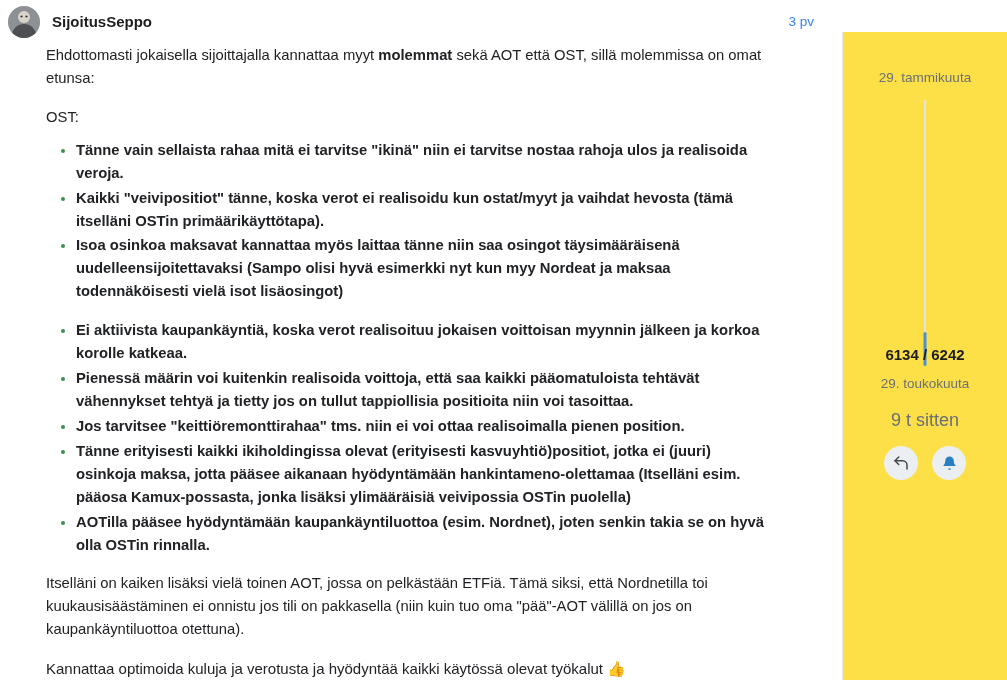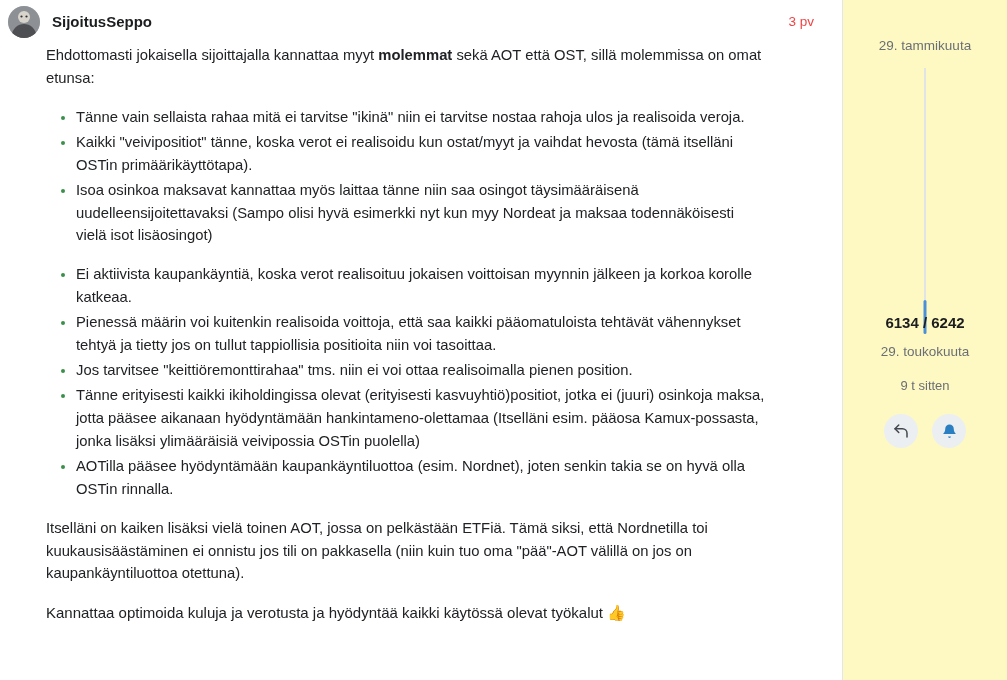--- a/index.html
+++ b/index.html
@@ -42,50 +42,52 @@
   .author {
     margin-left: 12px;
     font-size: 15px;
     font-weight: bold;
     color: #1b1d1f;
     line-height: 28px;
   }
   .post-time {
     margin-left: auto;
     font-size: 13.5px;
-    color: #ef4444;
+    color: #3b82f6;
     line-height: 28px;
     padding-right: 12px;
   }
 
   .post-body {
     font-size: 14.8px;
     line-height: 1.55;
     color: #202225;
     padding-left: 38px;
     padding-right: 60px;
   }
   .post-body p { margin: 0 0 16px 0; }
   .post-body p.tight { margin-bottom: 10px; }
   .post-body ul {
     margin: 0 0 16px 0;
     padding-left: 30px;
     list-style: disc;
+    font-weight: bold;
   }
   .post-body li { margin: 0 0 2px 0; }
   .post-body li::marker { color: #3c8f4a; }
   b { font-weight: bold; }
   .thumbup { font-size: 15px; }
 
   
   .rail {
     width: 165px;
     position: relative;
     border-left: 1px solid #e3e6e8;
-    background: #fef9c3;
+    background: #fde047;
+    margin-top: 32px;
   }
   .rail-inner {
     position: relative;
     width: 100%; height: 100%;
     padding-top: 38px;
     text-align: center;
   }
   .rail-date-top {
     font-size: 13.5px;
     color: #6a6f75;
@@ -122,21 +124,21 @@
     position: absolute;
     top: 344px;
     left: 0; right: 0;
     font-size: 13.5px;
     color: #6a6f75;
   }
   .rail-ago {
     position: absolute;
     top: 378px;
     left: 0; right: 0;
-    font-size: 13px;
+    font-size: 18px;
     color: #6a6f75;
   }
   .rail-buttons {
     position: absolute;
     top: 414px;
     left: 0; right: 0;
     display: flex;
     justify-content: center;
     gap: 14px;
   }
@@ -171,20 +173,21 @@
         </svg>
       </div>
       <div class="author">SijoitusSeppo</div>
       <div class="post-time">3 pv</div>
     </div>
 
     <div class="post-body">
 
       <p><span>Ehdottomasti jokaisella sijoittajalla kannattaa myyt </span><b>molemmat</b><span> sekä AOT että OST, sillä molemmissa on omat etunsa:</span></p>
 
+      <p class="tight">OST:</p>
 
       <ul>
         <li>Tänne vain sellaista rahaa mitä ei tarvitse "ikinä" niin ei tarvitse nostaa rahoja ulos ja realisoida veroja.</li>
         <li>Kaikki "veivipositiot" tänne, koska verot ei realisoidu kun ostat/myyt ja vaihdat hevosta (tämä itselläni OSTin primäärikäyttötapa).</li>
         <li>Isoa osinkoa maksavat kannattaa myös laittaa tänne niin saa osingot täysimääräisenä uudelleensijoitettavaksi (Sampo olisi hyvä esimerkki nyt kun myy Nordeat ja maksaa todennäköisesti vielä isot lisäosingot)</li>
       </ul>
 
 
       <ul>
         <li>Ei aktiivista kaupankäyntiä, koska verot realisoituu jokaisen voittoisan myynnin jälkeen ja korkoa korolle katkeaa.</li>

